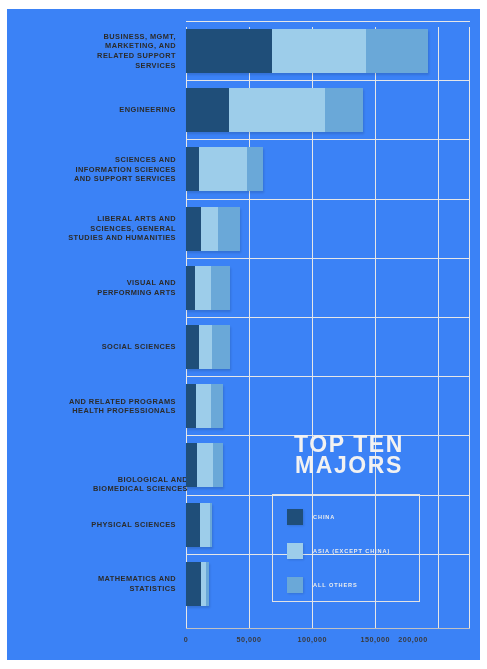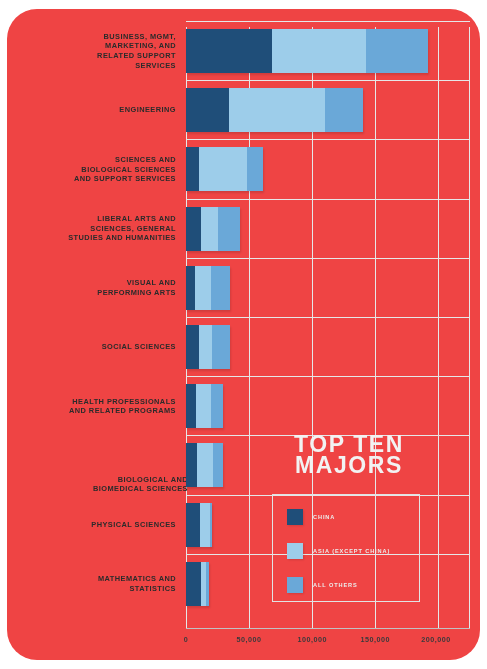--- a/index.html
+++ b/index.html
@@ -16,22 +16,21 @@
     height: 669px;
     background: #ffffff;
     overflow: hidden;
   }
   .canvas {
     position: absolute;
     left: 7px;
     top: 9px;
     width: 473px;
     height: 651px;
-    background: #ef4444;
-    border-radius: 30px;
+    background: #3b82f6;
   }
   
   .plot {
     position: absolute;
     left: 179px;
     top: 18px;
     width: 284px;
     height: 601px;
   }
   .gridline-v {
@@ -171,21 +170,21 @@
           <div>ENGINEERING</div>
         </div>
         <div class="bar" style="position: absolute; left: 179px; top: 79.2px; height: 44px;">
           <div class="seg" style="width: 42.9156px; background: rgb(31, 78, 121);"></div>
           <div class="seg" style="width: 95.9289px; background: rgb(157, 205, 234);"></div>
           <div class="seg" style="width: 37.8667px; background: rgb(106, 168, 216);"></div>
         </div>
         <div class="gridline-h" style="left: 179px; top: 130px; position: absolute;"></div>
         <div class="row-label" style="position: absolute; left: 0px; width: 175px; top: 146px;">
           <div>SCIENCES AND</div>
-          <div>BIOLOGICAL SCIENCES</div>
+          <div>INFORMATION SCIENCES</div>
           <div>AND SUPPORT SERVICES</div>
         </div>
         <div class="bar" style="position: absolute; left: 179px; top: 138.4px; height: 44px;">
           <div class="seg" style="width: 12.6222px; background: rgb(31, 78, 121);"></div>
           <div class="seg" style="width: 47.9644px; background: rgb(157, 205, 234);"></div>
           <div class="seg" style="width: 16.4089px; background: rgb(106, 168, 216);"></div>
         </div>
         <div class="gridline-h" style="left: 179px; top: 190px; position: absolute;"></div>
         <div class="row-label" style="position: absolute; left: 0px; width: 175px; top: 205.2px;">
           <div>LIBERAL ARTS AND</div>
@@ -211,22 +210,22 @@
         <div class="row-label" style="position: absolute; left: 0px; width: 175px; top: 333.2px;">
           <div>SOCIAL SCIENCES</div>
         </div>
         <div class="bar" style="position: absolute; left: 179px; top: 316px; height: 44px;">
           <div class="seg" style="width: 12.6222px; background: rgb(31, 78, 121);"></div>
           <div class="seg" style="width: 13.8844px; background: rgb(157, 205, 234);"></div>
           <div class="seg" style="width: 17.6711px; background: rgb(106, 168, 216);"></div>
         </div>
         <div class="gridline-h" style="left: 179px; top: 367px; position: absolute;"></div>
         <div class="row-label" style="position: absolute; left: 0px; width: 175px; top: 387.6px;">
+          <div>AND RELATED PROGRAMS</div>
           <div>HEALTH PROFESSIONALS</div>
-          <div>AND RELATED PROGRAMS</div>
         </div>
         <div class="bar" style="position: absolute; left: 179px; top: 375.2px; height: 44px;">
           <div class="seg" style="width: 10.0978px; background: rgb(31, 78, 121);"></div>
           <div class="seg" style="width: 15.1467px; background: rgb(157, 205, 234);"></div>
           <div class="seg" style="width: 11.36px; background: rgb(106, 168, 216);"></div>
         </div>
         <div class="gridline-h" style="left: 179px; top: 426px; position: absolute;"></div>
         <div class="row-label" style="position: absolute; left: 12px; width: 175px; top: 446.8px; margin-top: 19px;">
           <div>BIOLOGICAL AND</div>
           <div>BIOMEDICAL SCIENCES</div>
@@ -255,21 +254,21 @@
           <div class="seg" style="width: 5.04889px; background: rgb(157, 205, 234);"></div>
           <div class="seg" style="width: 2.52444px; background: rgb(106, 168, 216);"></div>
         </div>
       </div>
 
     <div class="xaxis" id="xaxis">
         <div class="xtick" style="left: 179px;">0</div>
         <div class="xtick" style="left: 242.111px;">50,000</div>
         <div class="xtick" style="left: 305.222px;">100,000</div>
         <div class="xtick" style="left: 368.333px;">150,000</div>
-        <div class="xtick" style="left: 429px;">200,000</div>
+        <div class="xtick" style="left: 406px;">200,000</div>
       </div>
 
     <div class="title-block">
       <div>TOP TEN</div>
       <div>MAJORS</div>
     </div>
 
     <div class="legend-box" id="legend-box">
         <div class="legend-item" style="top: 14px;">
           <div class="legend-swatch" style="background: rgb(31, 78, 121);"></div>

